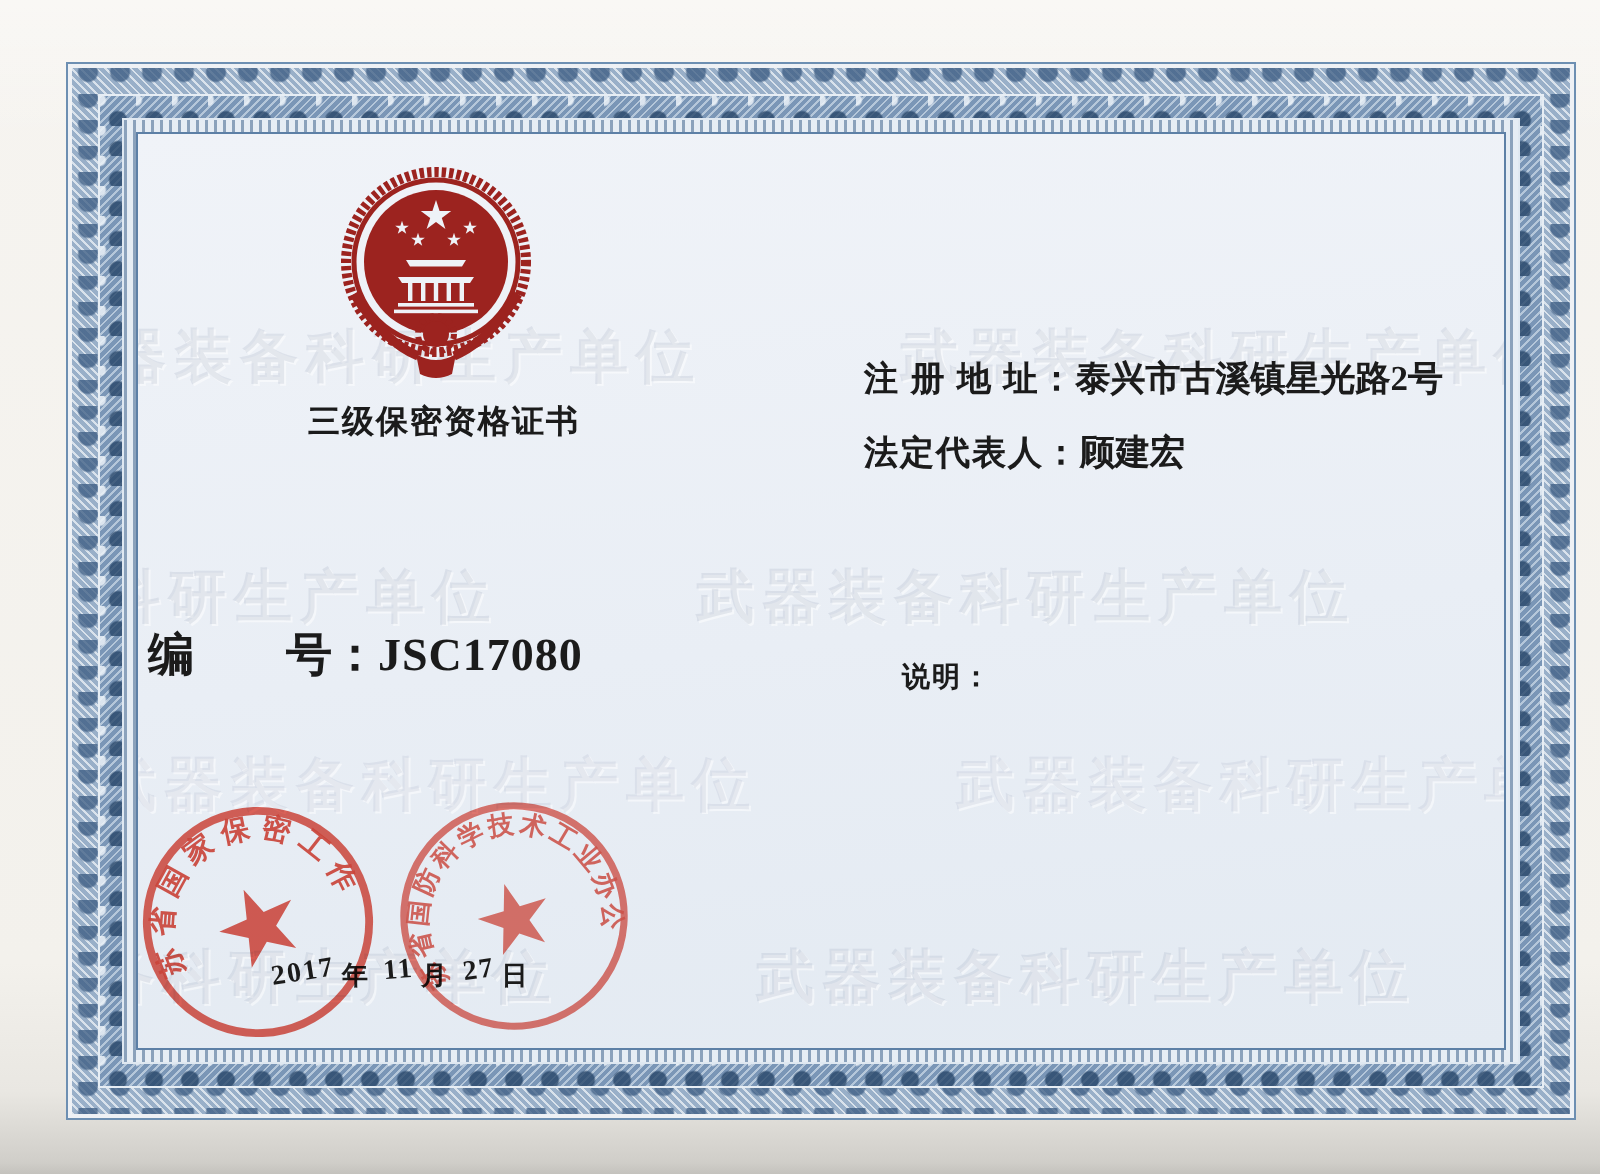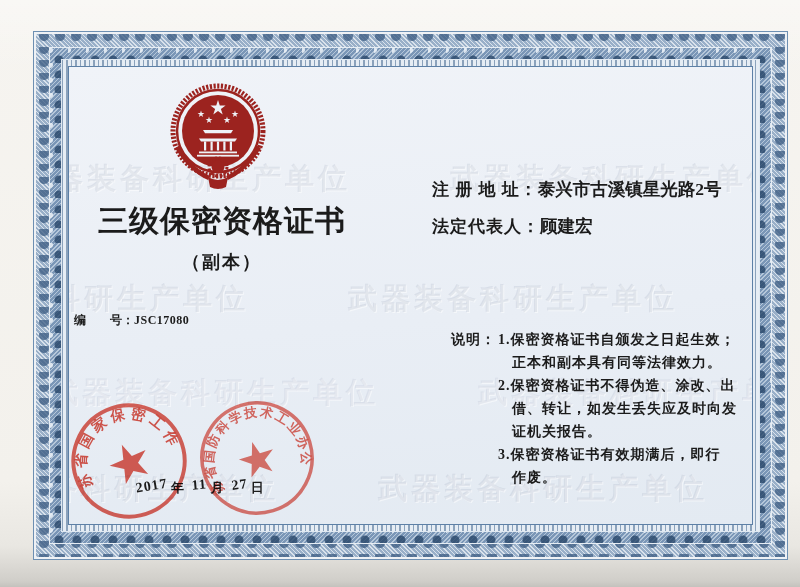--- a/index.html
+++ b/index.html
@@ -62,23 +62,23 @@
     z-index:1;pointer-events:none;
   }
   .wm1{top:92px;margin-left:-48px;}
   .wm2{top:212px;margin-left:-150px;}
   .wm3{top:306px;margin-left:-20px;color:rgba(128,142,168,.13);}
   .wm4{top:402px;margin-left:-120px;}
   
   .emblem{position:absolute;left:99px;top:16px;width:100px;height:110px;z-index:2;}
   .title-block{position:absolute;left:0;top:127px;width:306px;text-align:center;z-index:2;}
   .title1{font-size:22px;font-weight:bold;letter-spacing:5px;white-space:nowrap;margin-right:-5px;}
-  .title2{font-size:30px;font-weight:bold;letter-spacing:1px;margin-top:7px;white-space:nowrap;}
+  .title2{font-size:16px;font-weight:bold;letter-spacing:1px;margin-top:7px;white-space:nowrap;}
   .subtitle{font-size:18px;font-weight:bold;margin-top:8px;letter-spacing:2px;}
-  .kv{position:absolute;left:5px;z-index:2;font-size:12px;font-weight:bold;white-space:nowrap;}
+  .kv{position:absolute;left:5px;z-index:2;font-size:23px;font-weight:bold;white-space:nowrap;}
   .kv-serial{top:245px;}
   .kv-valid{top:282px;}
   .kv .val{letter-spacing:.5px;}
   
   .party{position:absolute;left:363px;z-index:2;font-size:17px;white-space:nowrap;}
   .party .lbl{font-weight:bold;letter-spacing:1px;}
   .party .val{font-weight:bold;font-size:17.5px;}
   .party1{top:73px;}
   .party2{top:110px;}
   .party3{top:147px;}
@@ -139,45 +139,35 @@
                 <circle cx="50" cy="84" r="6.5" fill="#9c231f"></circle>
                 <circle cx="50" cy="84" r="9" fill="none" stroke="#9c231f" stroke-width="3" stroke-dasharray="2.6 2.2"></circle>
                 <path d="M9,64 Q24,88 41,95" stroke="#9c231f" stroke-width="4.5" fill="none"></path>
                 <path d="M91,64 Q76,88 59,95" stroke="#9c231f" stroke-width="4.5" fill="none"></path>
                 <path d="M40,94 Q50,100 60,94 L58,104 Q50,108 42,104 Z" fill="#9c231f"></path>
               </svg>
             </div>
 
             <div class="title-block">
               <div class="title2">三级保密资格证书</div>
-              <div class="subtitle">（副本）</div>
             </div>
 
             <div class="kv kv-serial">
               <span class="lbl">编　　号：</span><span class="val">JSC17080</span>
             </div>
 
             <div class="party party2">
               <span class="lbl">注 册 地 址：</span><span class="val">泰兴市古溪镇星光路2号</span>
             </div>
             <div class="party party3">
               <span class="lbl">法定代表人：</span><span class="val">顾建宏</span>
             </div>
 
             <div class="notes">
               <div class="notes-label">说明：</div>
-              <div class="note-lines">
-                <div class="note-line">1.保密资格证书自颁发之日起生效；</div>
-                <div class="note-line cont">正本和副本具有同等法律效力。</div>
-                <div class="note-line">2.保密资格证书不得伪造、涂改、出</div>
-                <div class="note-line cont">借、转让，如发生丢失应及时向发</div>
-                <div class="note-line cont">证机关报告。</div>
-                <div class="note-line">3.保密资格证书有效期满后，即行</div>
-                <div class="note-line cont">作废。</div>
-              </div>
             </div>
 
             <div class="date">
               <span class="num n1">2017</span><span>年</span>
               <span class="num n2">11</span><span>月</span>
               <span class="num n3">27</span><span>日</span>
             </div>
 
             <div class="stamp stamp1">
               <svg viewBox="0 0 122 122" aria-hidden="true">

